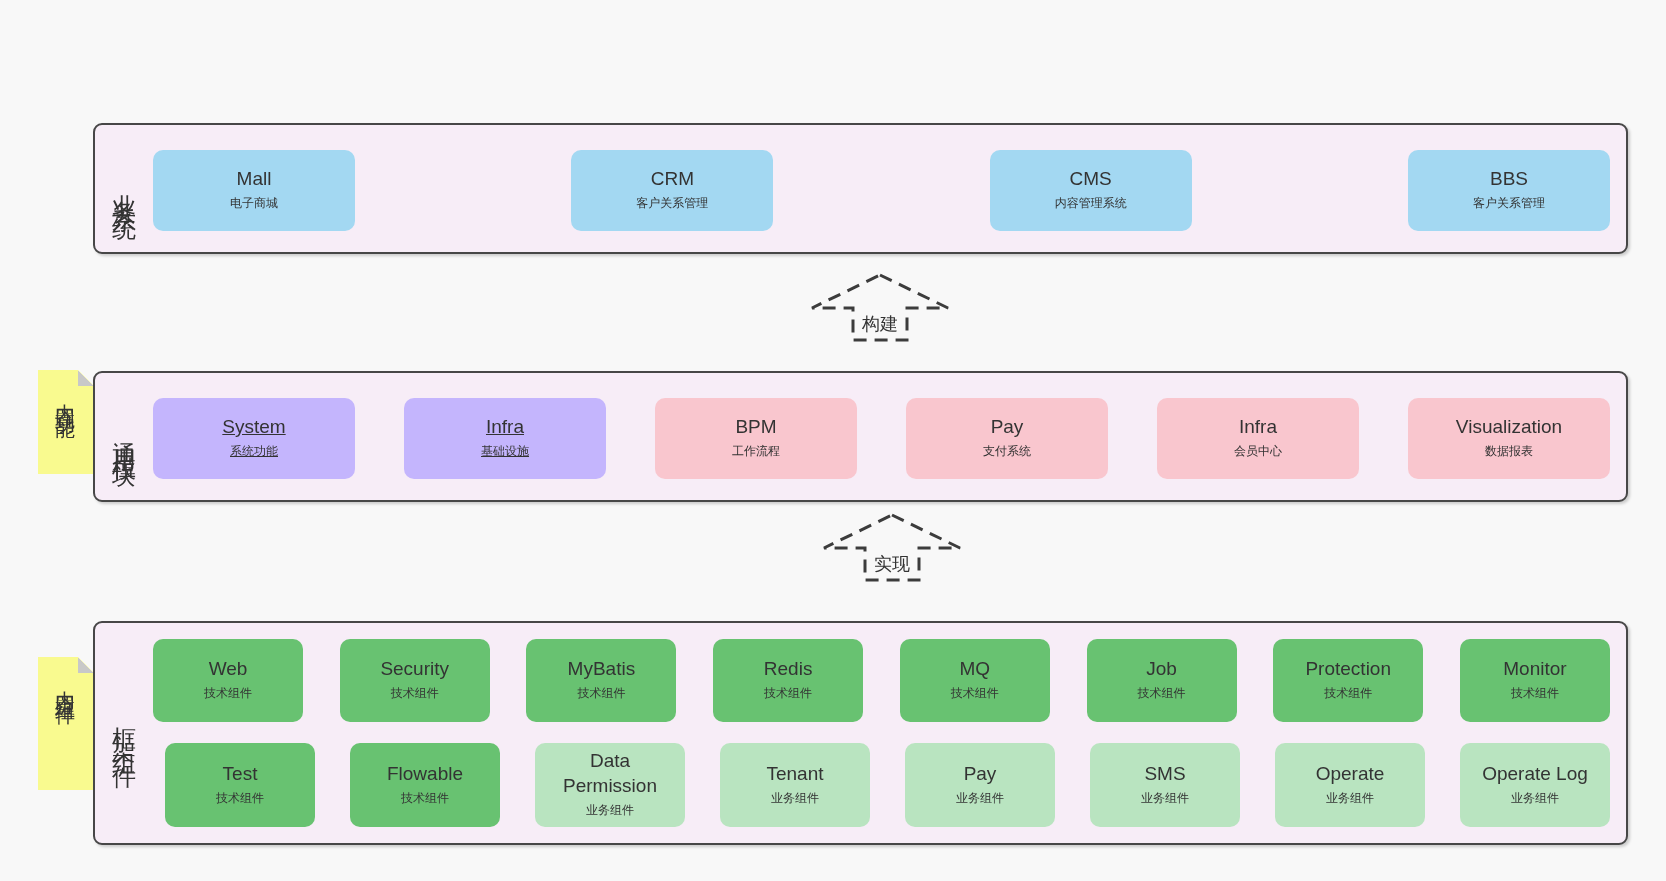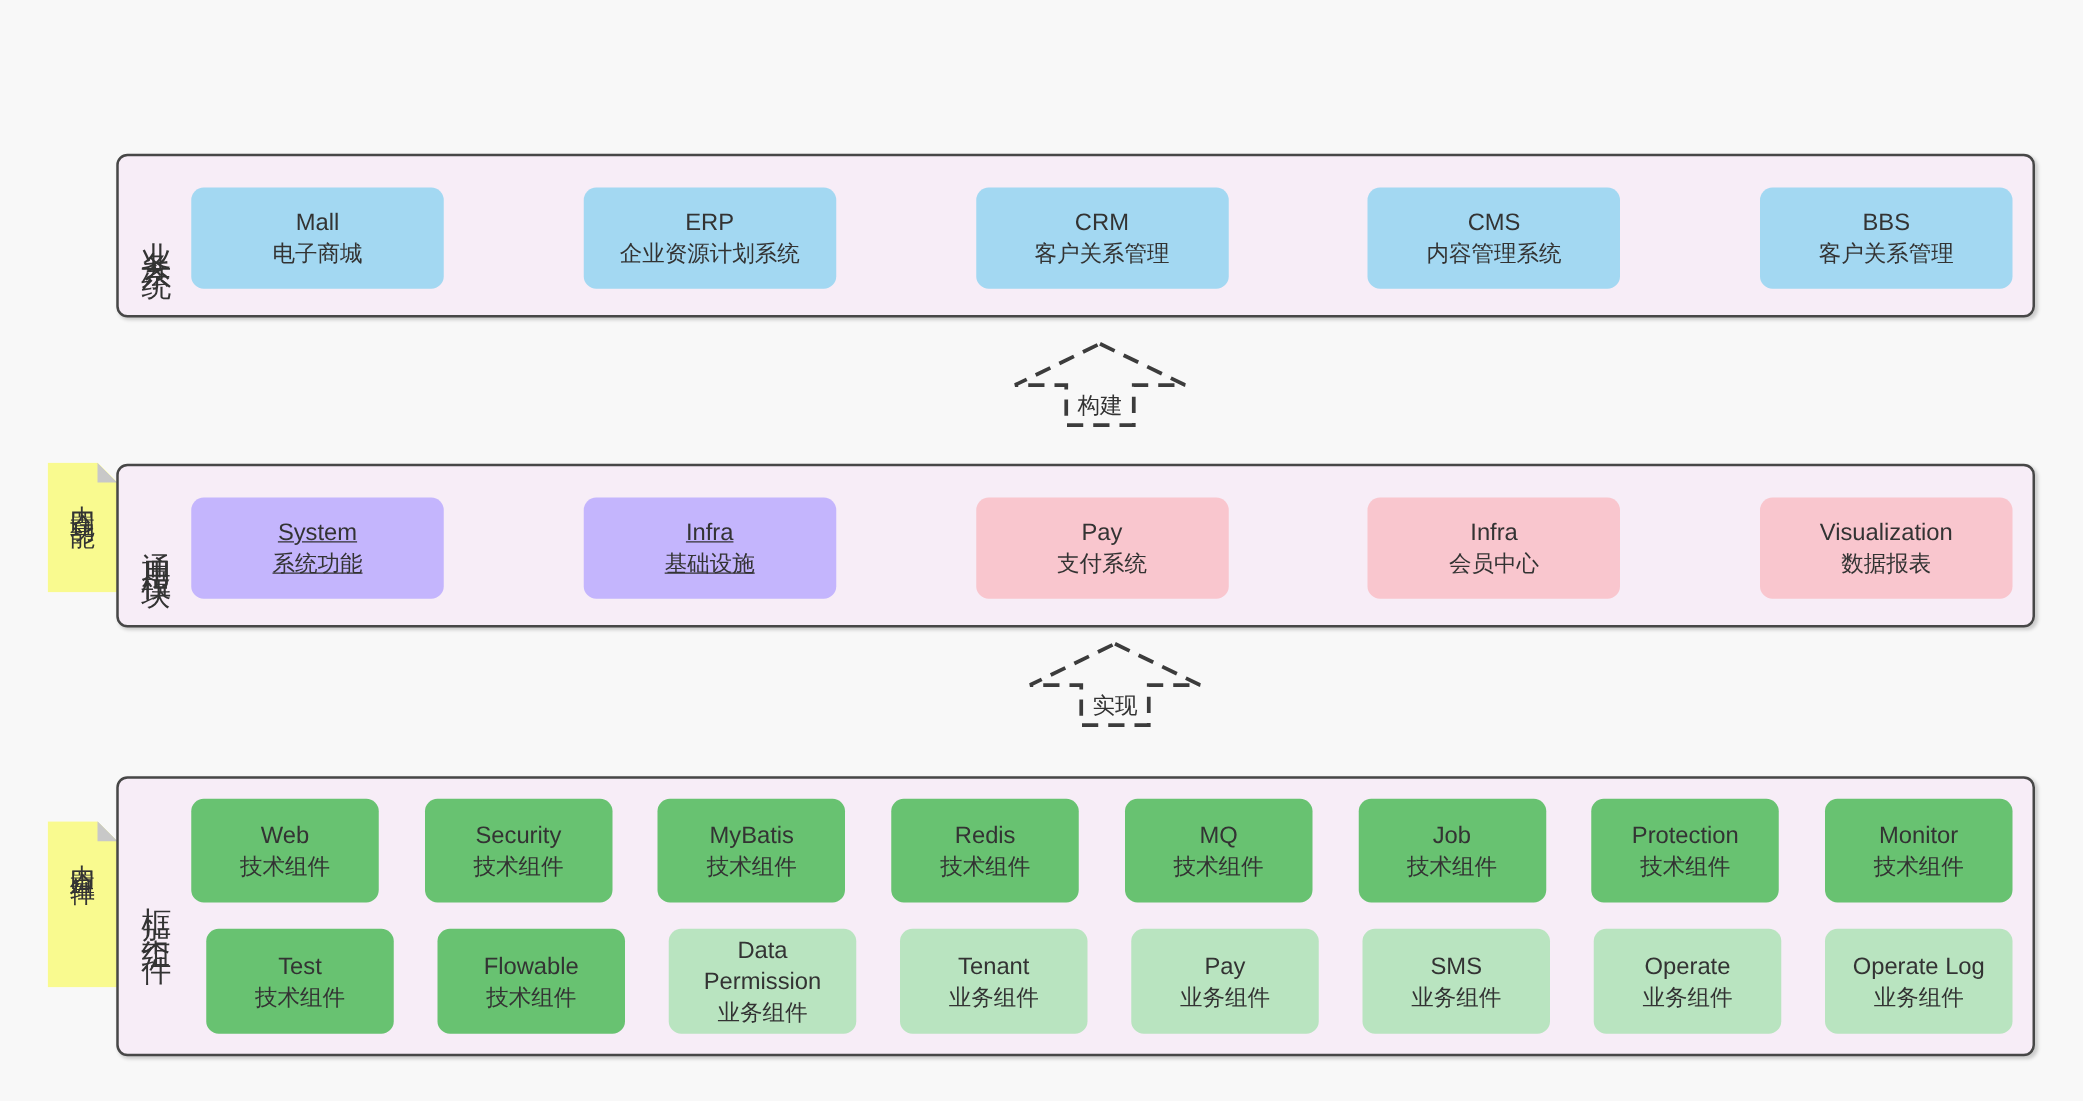--- a/index.html
+++ b/index.html
@@ -63,21 +63,21 @@
     align-items:center;
     justify-content:center;
     text-align:center;
     color:#333;
     box-sizing:border-box;
     padding:6px 8px;
   }
   .row-six .box{flex:0 0 202px;}
   .row-top .box,.row-bottom .box{flex:0 0 150px;}
   .box-name{font-size:19px;line-height:25px;}
-  .box-desc{font-size:18px;line-height:24px;}
+  .box-desc{font-size:12px;line-height:24px;}
 
   .blue{background:#a3d8f2;}
   .red{background:#c4b5fd;text-decoration:underline;}
   .pink{background:#f9c6ce;}
   .green{background:#68c271;}
   .green-light{background:#b9e4c0;}
 
   
   .note{
     position:absolute;
@@ -138,24 +138,20 @@
   </div>
 
   <div class="band" id="band-business">
     <div class="vlabel">业务系统</div>
     <div class="boxrow row-six">
       <div class="box blue">
         <div class="box-name">Mall</div>
         <div class="box-desc">电子商城</div>
       </div>
       <div class="box blue">
-        <div class="box-name">ERP</div>
-        <div class="box-desc">企业资源计划系统</div>
-      </div>
-      <div class="box blue">
         <div class="box-name">CRM</div>
         <div class="box-desc">客户关系管理</div>
       </div>
       <div class="box blue">
         <div class="box-name">CMS</div>
         <div class="box-desc">内容管理系统</div>
       </div>
       <div class="box blue">
         <div class="box-name">BBS</div>
         <div class="box-desc">客户关系管理</div>
@@ -174,20 +170,24 @@
     <div class="boxrow row-six">
       <div class="box red">
         <div class="box-name">System</div>
         <div class="box-desc">系统功能</div>
       </div>
       <div class="box red">
         <div class="box-name">Infra</div>
         <div class="box-desc">基础设施</div>
       </div>
       <div class="box pink">
+        <div class="box-name">BPM</div>
+        <div class="box-desc">工作流程</div>
+      </div>
+      <div class="box pink">
         <div class="box-name">Pay</div>
         <div class="box-desc">支付系统</div>
       </div>
       <div class="box pink">
         <div class="box-name">Infra</div>
         <div class="box-desc">会员中心</div>
       </div>
       <div class="box pink">
         <div class="box-name">Visualization</div>
         <div class="box-desc">数据报表</div>

